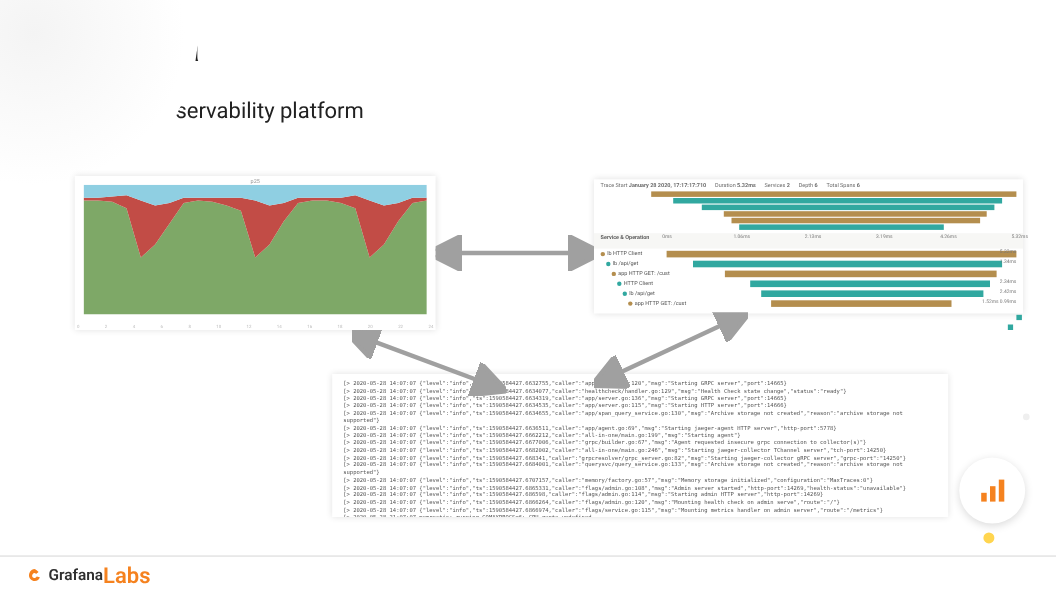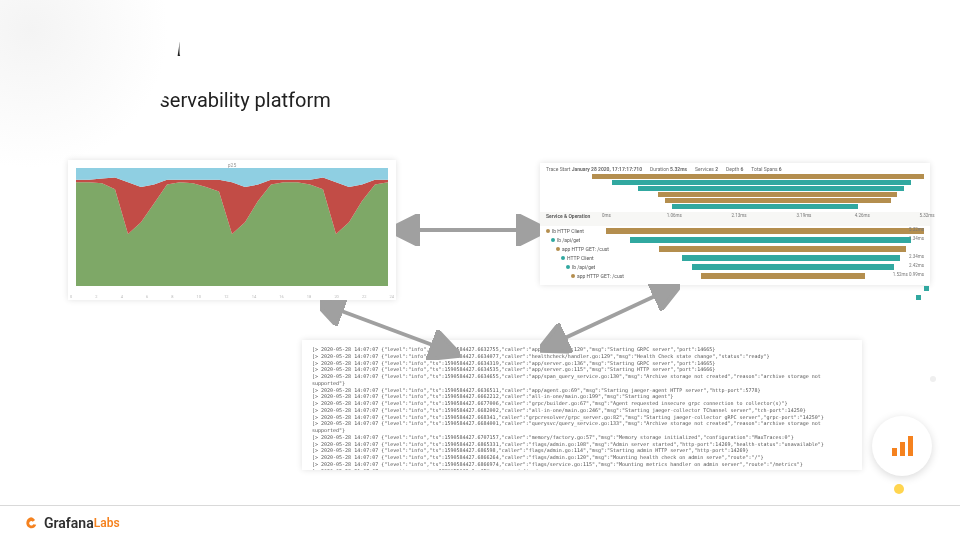--- a/index.html
+++ b/index.html
@@ -64,21 +64,21 @@
   .svc-row .bar-area { flex:1; position:relative; height:6px; }
   .svc-row .bar { position:absolute; height:6px; top:0; }
 
   
   .arrow { position:absolute; stroke:#a0a0a0; fill:#a0a0a0; }
 
   
   .footer { position:absolute; left:0; right:0; bottom:0; height:34px; border-top:1px solid #d9d9d9; display:flex; align-items:center; padding:0 24px; }
   .footer-logo-icon { width:14px; height:14px; margin-right:6px; }
   .footer-brand-g { font-weight:600; color:#2f2f2f; font-size:14px; }
-  .footer-brand-l { font-weight:600; color:#f5821f; font-size:12px; }
+  .footer-brand-l { font-weight:600; color:#f5821f; font-size:20px; }
 
   
   .faint-arc { position:absolute; left:-120px; top:-120px; width:300px; height:300px; border-radius:50%; background:radial-gradient(circle at center,#f4f4f4 0%,#ffffff 65%); }
 
   
   .deco-dots { position:absolute; right:30px; top:286px; width:14px; height:18px; }
   .deco-yellow { position:absolute; right:56px; bottom:46px; width:10px; height:10px; border-radius:5px; background:#ffd54f; }
   .deco-ring { position:absolute; right:48px; bottom:68px; width:18px; height:18px; border:2px solid #e8e8e8; border-radius:12px; }
   .deco-small-grey { position:absolute; right:24px; bottom:158px; width:6px; height:6px; background:#efefef; border-radius:3px; }
   .deco-big-circle { position:absolute; right:28px; bottom:64px; width:60px; height:60px; border-radius:30px; background:#fff; box-shadow:0 2px 8px rgba(0,0,0,0.15); display:flex; align-items:center; justify-content:center; }

